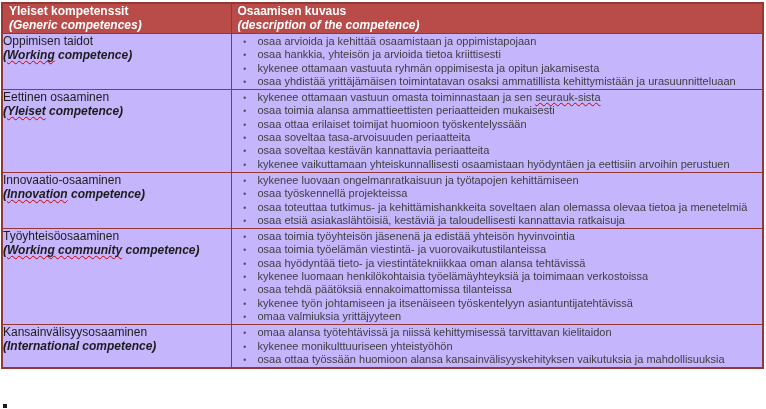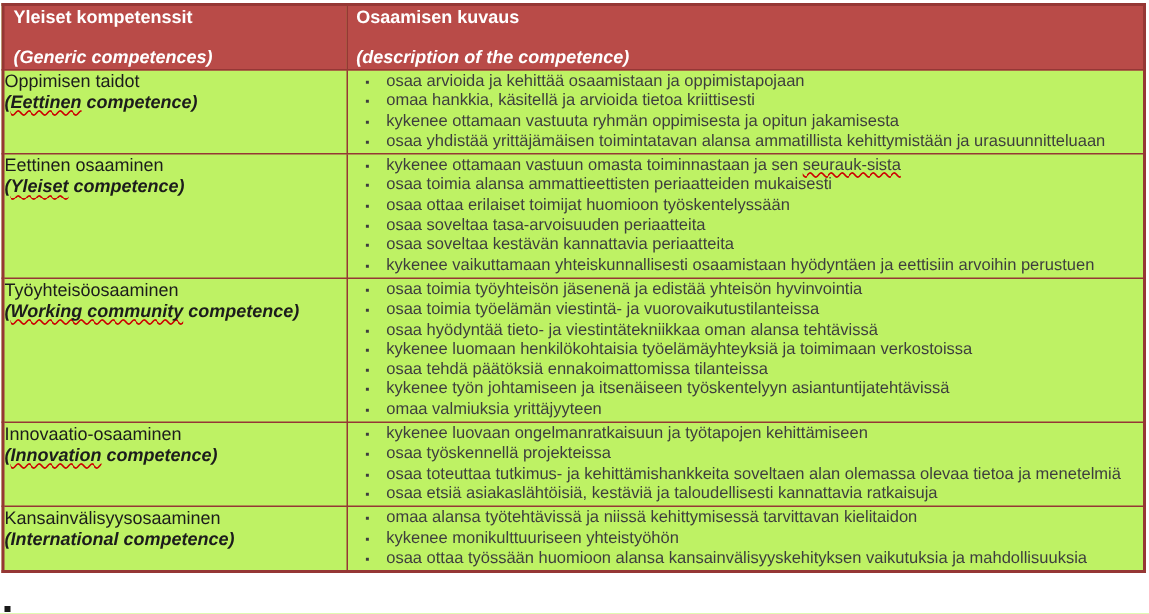--- a/index.html
+++ b/index.html
@@ -12,34 +12,34 @@
   html,body{margin:0;padding:0;}
   body{
     width:766px;height:409px;overflow:hidden;background:#fff;
     font-family:"Liberation Sans","DejaVu Sans",sans-serif;
     position:relative;
   }
   table.comp{
     border-collapse:collapse;table-layout:fixed;
     width:763px;margin:2px 0 0 1px;
     border:2px solid var(--border);
-    background:#bef264;
+    background:#c4b5fd;
   }
   .comp th,.comp td{
     border:1px solid var(--border);
     vertical-align:top;
     padding:0;
   }
   .comp th{
     background:var(--header-bg);
     color:#fff;text-align:left;
     font-size:12px;line-height:13.5px;font-weight:bold;
     padding:1px 4px 1px 6px;
   }
-  .hdr-en{font-style:italic;margin-top:13px;}
+  .hdr-en{font-style:italic;}
   .cell-left{padding:1px 4px 1px 6px;}
   .title-fi{
     font-size:12px;line-height:14px;font-weight:normal;color:var(--title-text);
   }
   .title-en{
     font-size:12px;line-height:14px;font-weight:bold;font-style:italic;color:var(--title-text);
   }
   ul.bullets{
     margin:0;padding:1px 2px 1px 10px;list-style:none;
   }
@@ -81,39 +81,39 @@
         <div>Osaamisen kuvaus</div>
         <div class="hdr-en">(description of the competence)</div>
       </th>
     </tr>
   </thead>
   <tbody id="rows-body">
 
   <tr>
         <td class="cell-left">
           <div class="title-fi">Oppimisen taidot</div>
-          <div class="title-en">(<span class="wavy">Eettinen</span> competence)</div>
+          <div class="title-en">(<span class="wavy">Working</span> competence)</div>
         </td>
         <td>
           <ul class="bullets">
             <li>
               <span class="b-marker">▪</span>
               <span class="b-text">osaa arvioida ja kehittää osaamistaan ja oppimistapojaan</span>
             </li>
             <li>
               <span class="b-marker">▪</span>
-              <span class="b-text">omaa hankkia, käsitellä ja arvioida tietoa kriittisesti</span>
+              <span class="b-text">osaa hankkia, yhteisön ja arvioida tietoa kriittisesti</span>
             </li>
             <li>
               <span class="b-marker">▪</span>
               <span class="b-text">kykenee ottamaan vastuuta ryhmän oppimisesta ja opitun jakamisesta</span>
             </li>
             <li>
               <span class="b-marker">▪</span>
-              <span class="b-text">osaa yhdistää yrittäjämäisen toimintatavan alansa ammatillista kehittymistään ja urasuunnitteluaan</span>
+              <span class="b-text">osaa yhdistää yrittäjämäisen toimintatavan osaksi ammatillista kehittymistään ja urasuunnitteluaan</span>
             </li>
           </ul>
         </td>
       </tr>
       <tr>
         <td class="cell-left">
           <div class="title-fi">Eettinen osaaminen</div>
           <div class="title-en">(<span class="wavy">Yleiset</span> competence)</div>
         </td>
         <td>
@@ -140,20 +140,46 @@
             </li>
             <li>
               <span class="b-marker">▪</span>
               <span class="b-text">kykenee vaikuttamaan yhteiskunnallisesti osaamistaan hyödyntäen ja eettisiin arvoihin perustuen</span>
             </li>
           </ul>
         </td>
       </tr>
       <tr>
         <td class="cell-left">
+          <div class="title-fi">Innovaatio-osaaminen</div>
+          <div class="title-en">(<span class="wavy">Innovation</span> competence)</div>
+        </td>
+        <td>
+          <ul class="bullets">
+            <li>
+              <span class="b-marker">▪</span>
+              <span class="b-text">kykenee luovaan ongelmanratkaisuun ja työtapojen kehittämiseen</span>
+            </li>
+            <li>
+              <span class="b-marker">▪</span>
+              <span class="b-text">osaa työskennellä projekteissa</span>
+            </li>
+            <li>
+              <span class="b-marker">▪</span>
+              <span class="b-text">osaa toteuttaa tutkimus- ja kehittämishankkeita soveltaen alan olemassa olevaa tietoa ja menetelmiä</span>
+            </li>
+            <li>
+              <span class="b-marker">▪</span>
+              <span class="b-text">osaa etsiä asiakaslähtöisiä, kestäviä ja taloudellisesti kannattavia ratkaisuja</span>
+            </li>
+          </ul>
+        </td>
+      </tr>
+      <tr>
+        <td class="cell-left">
           <div class="title-fi">Työyhteisöosaaminen</div>
           <div class="title-en">(<span class="wavy">Working community</span> competence)</div>
         </td>
         <td>
           <ul class="bullets">
             <li>
               <span class="b-marker">▪</span>
               <span class="b-text">osaa toimia työyhteisön jäsenenä ja edistää yhteisön hyvinvointia</span>
             </li>
             <li>
@@ -178,46 +204,20 @@
             </li>
             <li>
               <span class="b-marker">▪</span>
               <span class="b-text">omaa valmiuksia yrittäjyyteen</span>
             </li>
           </ul>
         </td>
       </tr>
       <tr>
         <td class="cell-left">
-          <div class="title-fi">Innovaatio-osaaminen</div>
-          <div class="title-en">(<span class="wavy">Innovation</span> competence)</div>
-        </td>
-        <td>
-          <ul class="bullets">
-            <li>
-              <span class="b-marker">▪</span>
-              <span class="b-text">kykenee luovaan ongelmanratkaisuun ja työtapojen kehittämiseen</span>
-            </li>
-            <li>
-              <span class="b-marker">▪</span>
-              <span class="b-text">osaa työskennellä projekteissa</span>
-            </li>
-            <li>
-              <span class="b-marker">▪</span>
-              <span class="b-text">osaa toteuttaa tutkimus- ja kehittämishankkeita soveltaen alan olemassa olevaa tietoa ja menetelmiä</span>
-            </li>
-            <li>
-              <span class="b-marker">▪</span>
-              <span class="b-text">osaa etsiä asiakaslähtöisiä, kestäviä ja taloudellisesti kannattavia ratkaisuja</span>
-            </li>
-          </ul>
-        </td>
-      </tr>
-      <tr>
-        <td class="cell-left">
           <div class="title-fi">Kansainvälisyysosaaminen</div>
           <div class="title-en">(International competence)</div>
         </td>
         <td>
           <ul class="bullets">
             <li>
               <span class="b-marker">▪</span>
               <span class="b-text">omaa alansa työtehtävissä ja niissä kehittymisessä tarvittavan kielitaidon</span>
             </li>
             <li>

